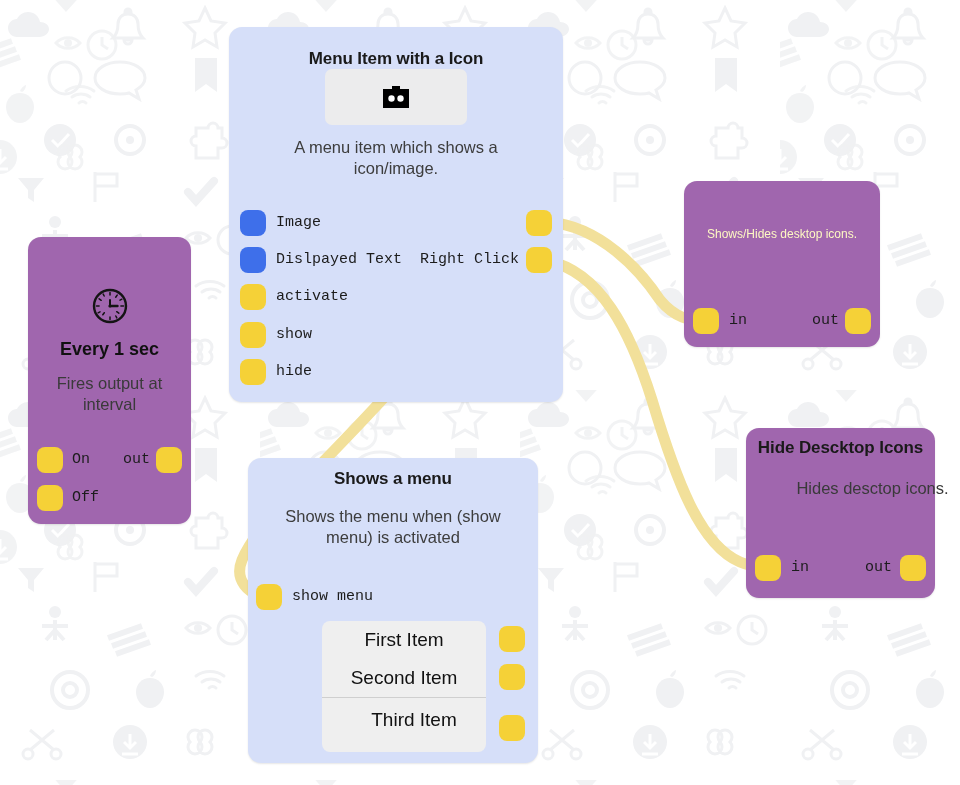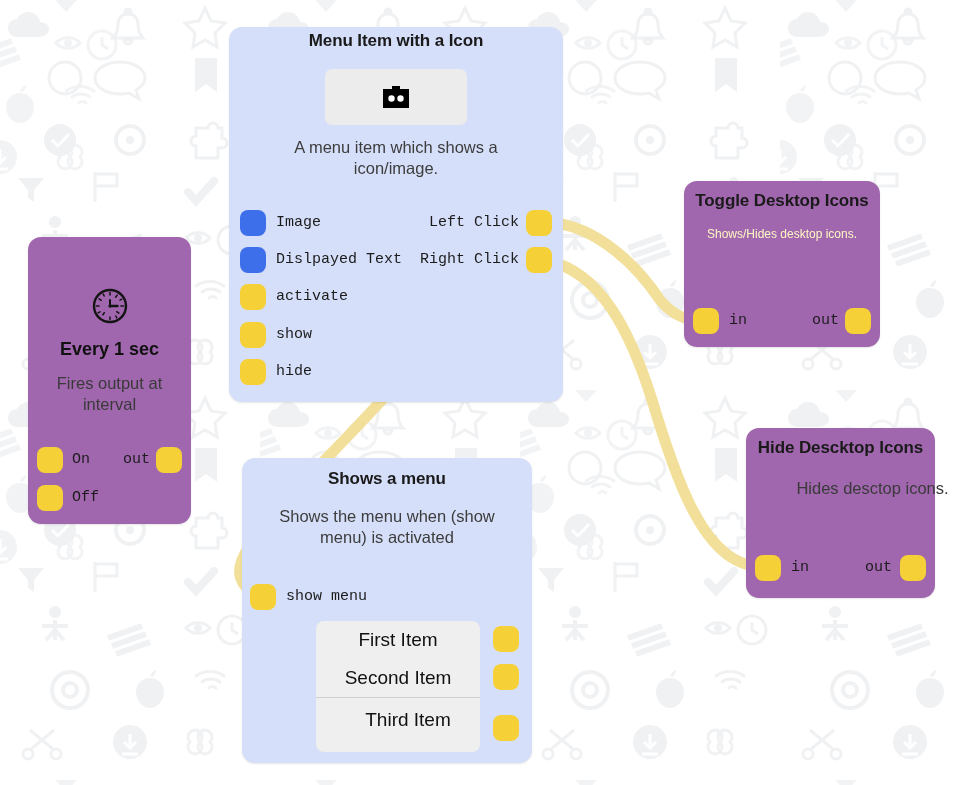--- a/index.html
+++ b/index.html
@@ -178,21 +178,21 @@
   <svg id="wire-layer" width="960" height="785" viewBox="0 0 960 785" xmlns="http://www.w3.org/2000/svg">
 
     <path d="M548,222 C600,226 640,270 660,300 C675,318 690,321 705,321" fill="none" stroke="#f2e09a" stroke-width="11" stroke-linecap="round"></path>
 
     <path d="M548,261 C600,272 630,330 652,400 C676,480 700,545 740,562 C752,567 760,568 768,568" fill="none" stroke="#f2e09a" stroke-width="11" stroke-linecap="round"></path>
 
     <path d="M548,225 C520,250 470,300 400,380 C320,470 258,520 242,560 C234,580 248,594 266,597" fill="none" stroke="#f2e09a" stroke-width="11" stroke-linecap="round"></path>
   </svg>
 
   <div class="node blue" style="left:229px; top:27px; width:334px; height:375px;">
-    <div class="node-title" style="position:absolute; left:0; top:4px; width:100%; font-size:17px;">Menu Item with a Icon</div>
+    <div class="node-title" style="position:absolute; left:0; top:22px; width:100%; font-size:17px;">Menu Item with a Icon</div>
 
     <div class="icon-chip" style="left:96px; top:42px; width:142px; height:56px;">
       <svg width="26" height="22" viewBox="0 0 26 22">
         <path d="M0 3h9V0h8v3h9v19H0z" fill="#000"></path>
         <circle cx="8.5" cy="12.5" r="3.2" fill="#fff"></circle>
         <circle cx="17.5" cy="12.5" r="3.2" fill="#fff"></circle>
       </svg>
     </div>
 
     <div class="node-desc" style="position:absolute; left:26px; top:110px; width:282px; font-size:16.5px;">A menu item which shows a icon/image.</div>
@@ -206,21 +206,20 @@
     <div class="port yellow" style="left:11px; top:257px;"></div>
     <div class="port-label" style="left:47px; top:257px;">activate</div>
 
     <div class="port yellow" style="left:11px; top:295px;"></div>
     <div class="port-label" style="left:47px; top:295px;">show</div>
 
     <div class="port yellow" style="left:11px; top:332px;"></div>
     <div class="port-label" style="left:47px; top:332px;">hide</div>
 
     <div class="port yellow" style="left:297px; top:183px;"></div>
-    <div class="port-label right" style="left:130px; top:183px; width:160px;">Left Click</div>
 
     <div class="port yellow" style="left:297px; top:220px;"></div>
     <div class="port-label right" style="left:130px; top:220px; width:160px;">Right Click</div>
   </div>
 
   <div class="node purple" style="left:28px; top:237px; width:163px; height:287px;">
 
     <svg class="timer-icon" style="left:62px; top:49px;" width="40" height="40" viewBox="0 0 40 40">
       <circle cx="20" cy="20" r="16" fill="none" stroke="#141414" stroke-width="2.4"></circle>
       <g stroke="#141414" stroke-width="1.5" stroke-linecap="round">
@@ -240,42 +239,41 @@
     <div class="port-label" style="left:44px; top:210px;">On</div>
 
     <div class="port yellow" style="left:9px; top:248px;"></div>
     <div class="port-label" style="left:44px; top:248px;">Off</div>
 
     <div class="port yellow" style="left:128px; top:210px;"></div>
     <div class="port-label right" style="left:56px; top:210px; width:66px;">out</div>
   </div>
 
   <div class="node purple" style="left:684px; top:181px; width:196px; height:166px;">
-    <div class="node-title" style="position:absolute; left:0; top:10px; width:100%; font-size:17px;">Toggle Desktop Icons</div>
     <div class="node-desc" style="position:absolute; left:10px; top:46px; width:176px; font-size:12px; color:#fef9c3;">Shows/Hides desktop icons.</div>
 
     <div class="port yellow" style="left:9px; top:127px;"></div>
     <div class="port-label" style="left:45px; top:127px;">in</div>
 
     <div class="port yellow" style="left:161px; top:127px;"></div>
     <div class="port-label right" style="left:86px; top:127px; width:69px;">out</div>
   </div>
 
   <div class="node purple" style="left:746px; top:428px; width:189px; height:170px;">
     <div class="node-title" style="position:absolute; left:0; top:10px; width:100%; font-size:17px;">Hide Descktop Icons</div>
     <div class="node-desc" style="position:absolute; left:14px; top:50px; width:161px; font-size:16.5px; color:#3a3a3a;margin-left:32px;">Hides desctop icons.</div>
 
     <div class="port yellow" style="left:9px; top:127px;"></div>
     <div class="port-label" style="left:45px; top:127px;">in</div>
 
     <div class="port yellow" style="left:154px; top:127px;"></div>
     <div class="port-label right" style="left:80px; top:127px; width:66px;">out</div>
   </div>
 
-  <div class="node blue" style="left:242px; top:458px; width:290px; height:305px;padding-left:6px;">
+  <div class="node blue" style="left:248px; top:458px; width:290px; height:305px;padding-left:6px;">
     <div class="node-title" style="position:absolute; left:0; top:11px; width:100%; font-size:17px;">Shows a menu</div>
     <div class="node-desc" style="position:absolute; left:18px; top:48px; width:254px; font-size:16.5px;">Shows the menu when (show menu) is activated</div>
 
     <div class="port yellow" style="left:8px; top:126px;"></div>
     <div class="port-label" style="left:44px; top:126px;">show menu</div>
 
     <div class="menu-list" style="left:74px; top:163px; width:164px; height:131px;">
       <div class="menu-list-item">First Item</div>
       <div class="menu-list-item">Second Item</div>
       <div class="menu-sep"></div>

